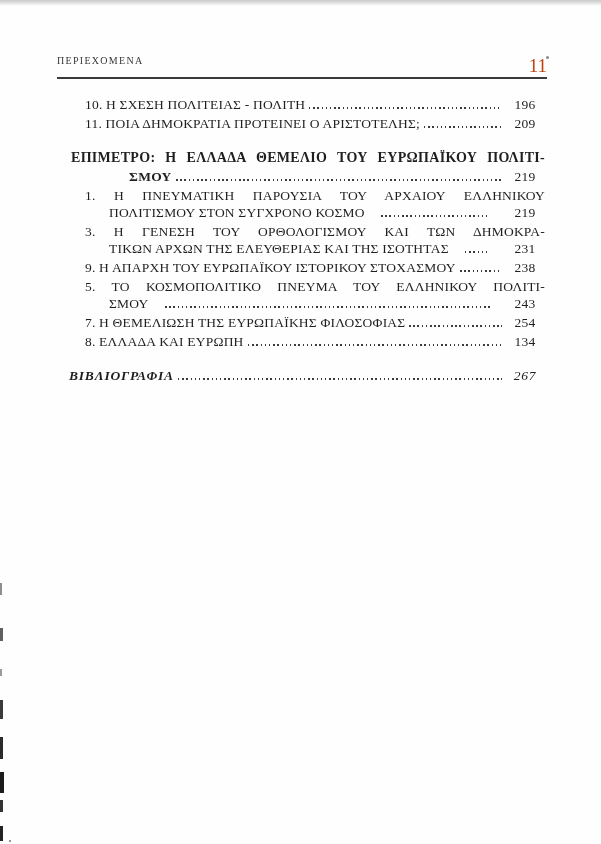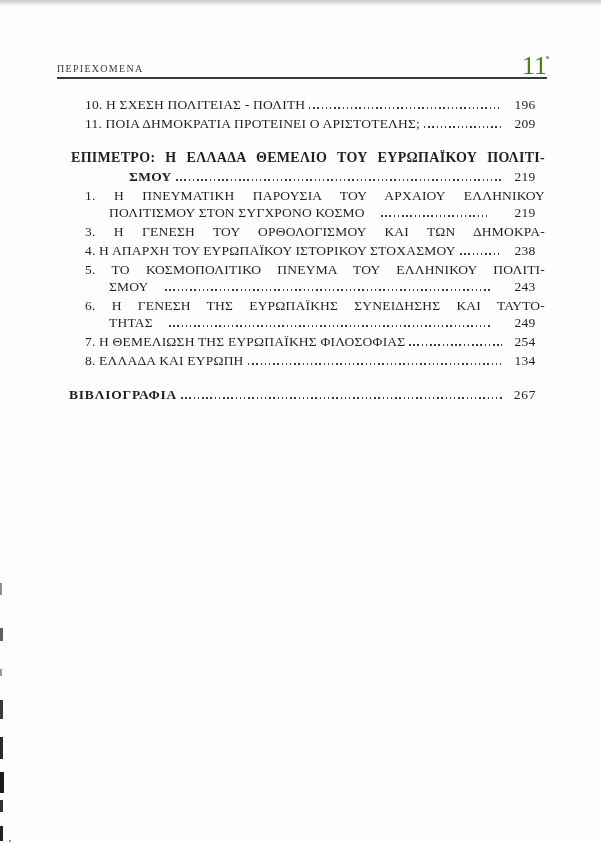--- a/index.html
+++ b/index.html
@@ -14,49 +14,49 @@
   }
   .top-shade {
     position: absolute; top: 0; left: 0; right: 0; height: 6px;
     background: linear-gradient(#c9c9c9, rgba(255,255,255,0));
   }
   .mark { position: absolute; left: 0; }
   .speck { position: absolute; border-radius: 50%; }
 
   .running-header {
     position: absolute; left: 57px; top: 56px; width: 490px;
-    display: flex; justify-content: space-between; align-items: flex-end;
+    display: flex; justify-content: space-between; 
     border-bottom: 2px solid #3a3a3a;
     padding-bottom: 2px;
   }
   .running-title {
     font-size: 10px; letter-spacing: 1.3px; color: #383838;
     transform: translateY(-1px);
   }
-  .header-pagenum { font-size: 26px; line-height: 19px; color: #4d7c0f; }
+  .header-pagenum { font-size: 19px; line-height: 19px; color: #c2410c; }
 
   .toc { position: absolute; left: 58px; top: 96px; width: 487px; }
 
   .entry { margin-bottom: 2px; }
   .line { font-size: 13.5px; line-height: 17px; letter-spacing: 0.2px; margin-left: 11px; }
   .line.jmid { text-align: justify; text-align-last: justify; }
   .line.last { display: flex; align-items: flex-end; }
   .line .text { white-space: pre-wrap; }
 
   .item .line.first { padding-left: 16px; }
   .item .line.rest  { padding-left: 40px; gap: 12px; }
 
   .chapter { margin-top: 16px; font-family: Liberation Serif, serif; }
   .chapter .line { font-weight: 700; letter-spacing: 0.3px; }
   .chapter .line.first { padding-left: 2px; font-size: 14px; line-height: 20px; }
   .chapter .line.rest  { padding-left: 60px; }
   .chapter .pagenum, .biblio .pagenum { font-weight: 400; }
 
   .biblio { margin-top: 17px; }
-  .biblio .line { font-weight: 700; letter-spacing: 0.8px; }
+  .biblio .line { font-weight: 700; letter-spacing: 0.8px; font-style: italic; }
 
   .leader {
     flex: 1 1 auto; min-width: 10px; height: 2px;
     margin: 0 3px 4px 4px;
     background-image: repeating-linear-gradient(to right, #3c3c3c 0 1.5px, transparent 1.5px 4.2px);
   }
   .pagenum { flex: 0 0 40px; text-align: center; font-size: 13.5px; font-weight: 400; }
 </style>
 </head>
 <body>
@@ -107,42 +107,39 @@
       <div class="entry item">
         <div class="line first jmid">1. Η ΠΝΕΥΜΑΤΙΚΗ ΠΑΡΟΥΣΙΑ ΤΟΥ ΑΡΧΑΙΟΥ ΕΛΛΗΝΙΚΟΥ</div>
         <div class="line rest last">
           <span class="text">ΠΟΛΙΤΙΣΜΟΥ ΣΤΟΝ ΣΥΓΧΡΟΝΟ ΚΟΣΜΟ</span>
           <span class="leader"></span>
           <span class="pagenum">219</span>
         </div>
       </div>
       <div class="entry item">
         <div class="line first jmid">3. Η ΓΕΝΕΣΗ ΤΟΥ ΟΡΘΟΛΟΓΙΣΜΟΥ ΚΑΙ ΤΩΝ ΔΗΜΟΚΡΑ-</div>
+        <div class="line rest last">
+          <span class="text">ΤΙΚΩΝ ΑΡΧΩΝ ΤΗΣ ΕΛΕΥΘΕΡΙΑΣ ΚΑΙ ΤΗΣ ΙΣΟΤΗΤΑΣ</span>
+          <span class="leader"></span>
+          <span class="pagenum">231</span>
+        </div>
       </div>
       <div class="entry item">
         <div class="line first last">
-          <span class="text">4. Η ΑΠΑΡΧΗ ΤΟΥ ΕΥΡΩΠΑΪΚΟΥ ΙΣΤΟΡΙΚΟΥ ΣΤΟΧΑΣΜΟΥ</span>
+          <span class="text">9. Η ΑΠΑΡΧΗ ΤΟΥ ΕΥΡΩΠΑΪΚΟΥ ΙΣΤΟΡΙΚΟΥ ΣΤΟΧΑΣΜΟΥ</span>
           <span class="leader"></span>
           <span class="pagenum">238</span>
         </div>
       </div>
       <div class="entry item">
         <div class="line first jmid">5. ΤΟ ΚΟΣΜΟΠΟΛΙΤΙΚΟ ΠΝΕΥΜΑ ΤΟΥ ΕΛΛΗΝΙΚΟΥ ΠΟΛΙΤΙ-</div>
         <div class="line rest last">
           <span class="text">ΣΜΟΥ</span>
           <span class="leader"></span>
           <span class="pagenum">243</span>
-        </div>
-      </div>
-      <div class="entry item">
-        <div class="line first jmid">6. Η ΓΕΝΕΣΗ ΤΗΣ ΕΥΡΩΠΑΪΚΗΣ ΣΥΝΕΙΔΗΣΗΣ ΚΑΙ ΤΑΥΤΟ-</div>
-        <div class="line rest last">
-          <span class="text">ΤΗΤΑΣ</span>
-          <span class="leader"></span>
-          <span class="pagenum">249</span>
         </div>
       </div>
       <div class="entry item">
         <div class="line first last">
           <span class="text">7. Η ΘΕΜΕΛΙΩΣΗ ΤΗΣ ΕΥΡΩΠΑΪΚΗΣ ΦΙΛΟΣΟΦΙΑΣ</span>
           <span class="leader"></span>
           <span class="pagenum">254</span>
         </div>
       </div>
       <div class="entry item">

